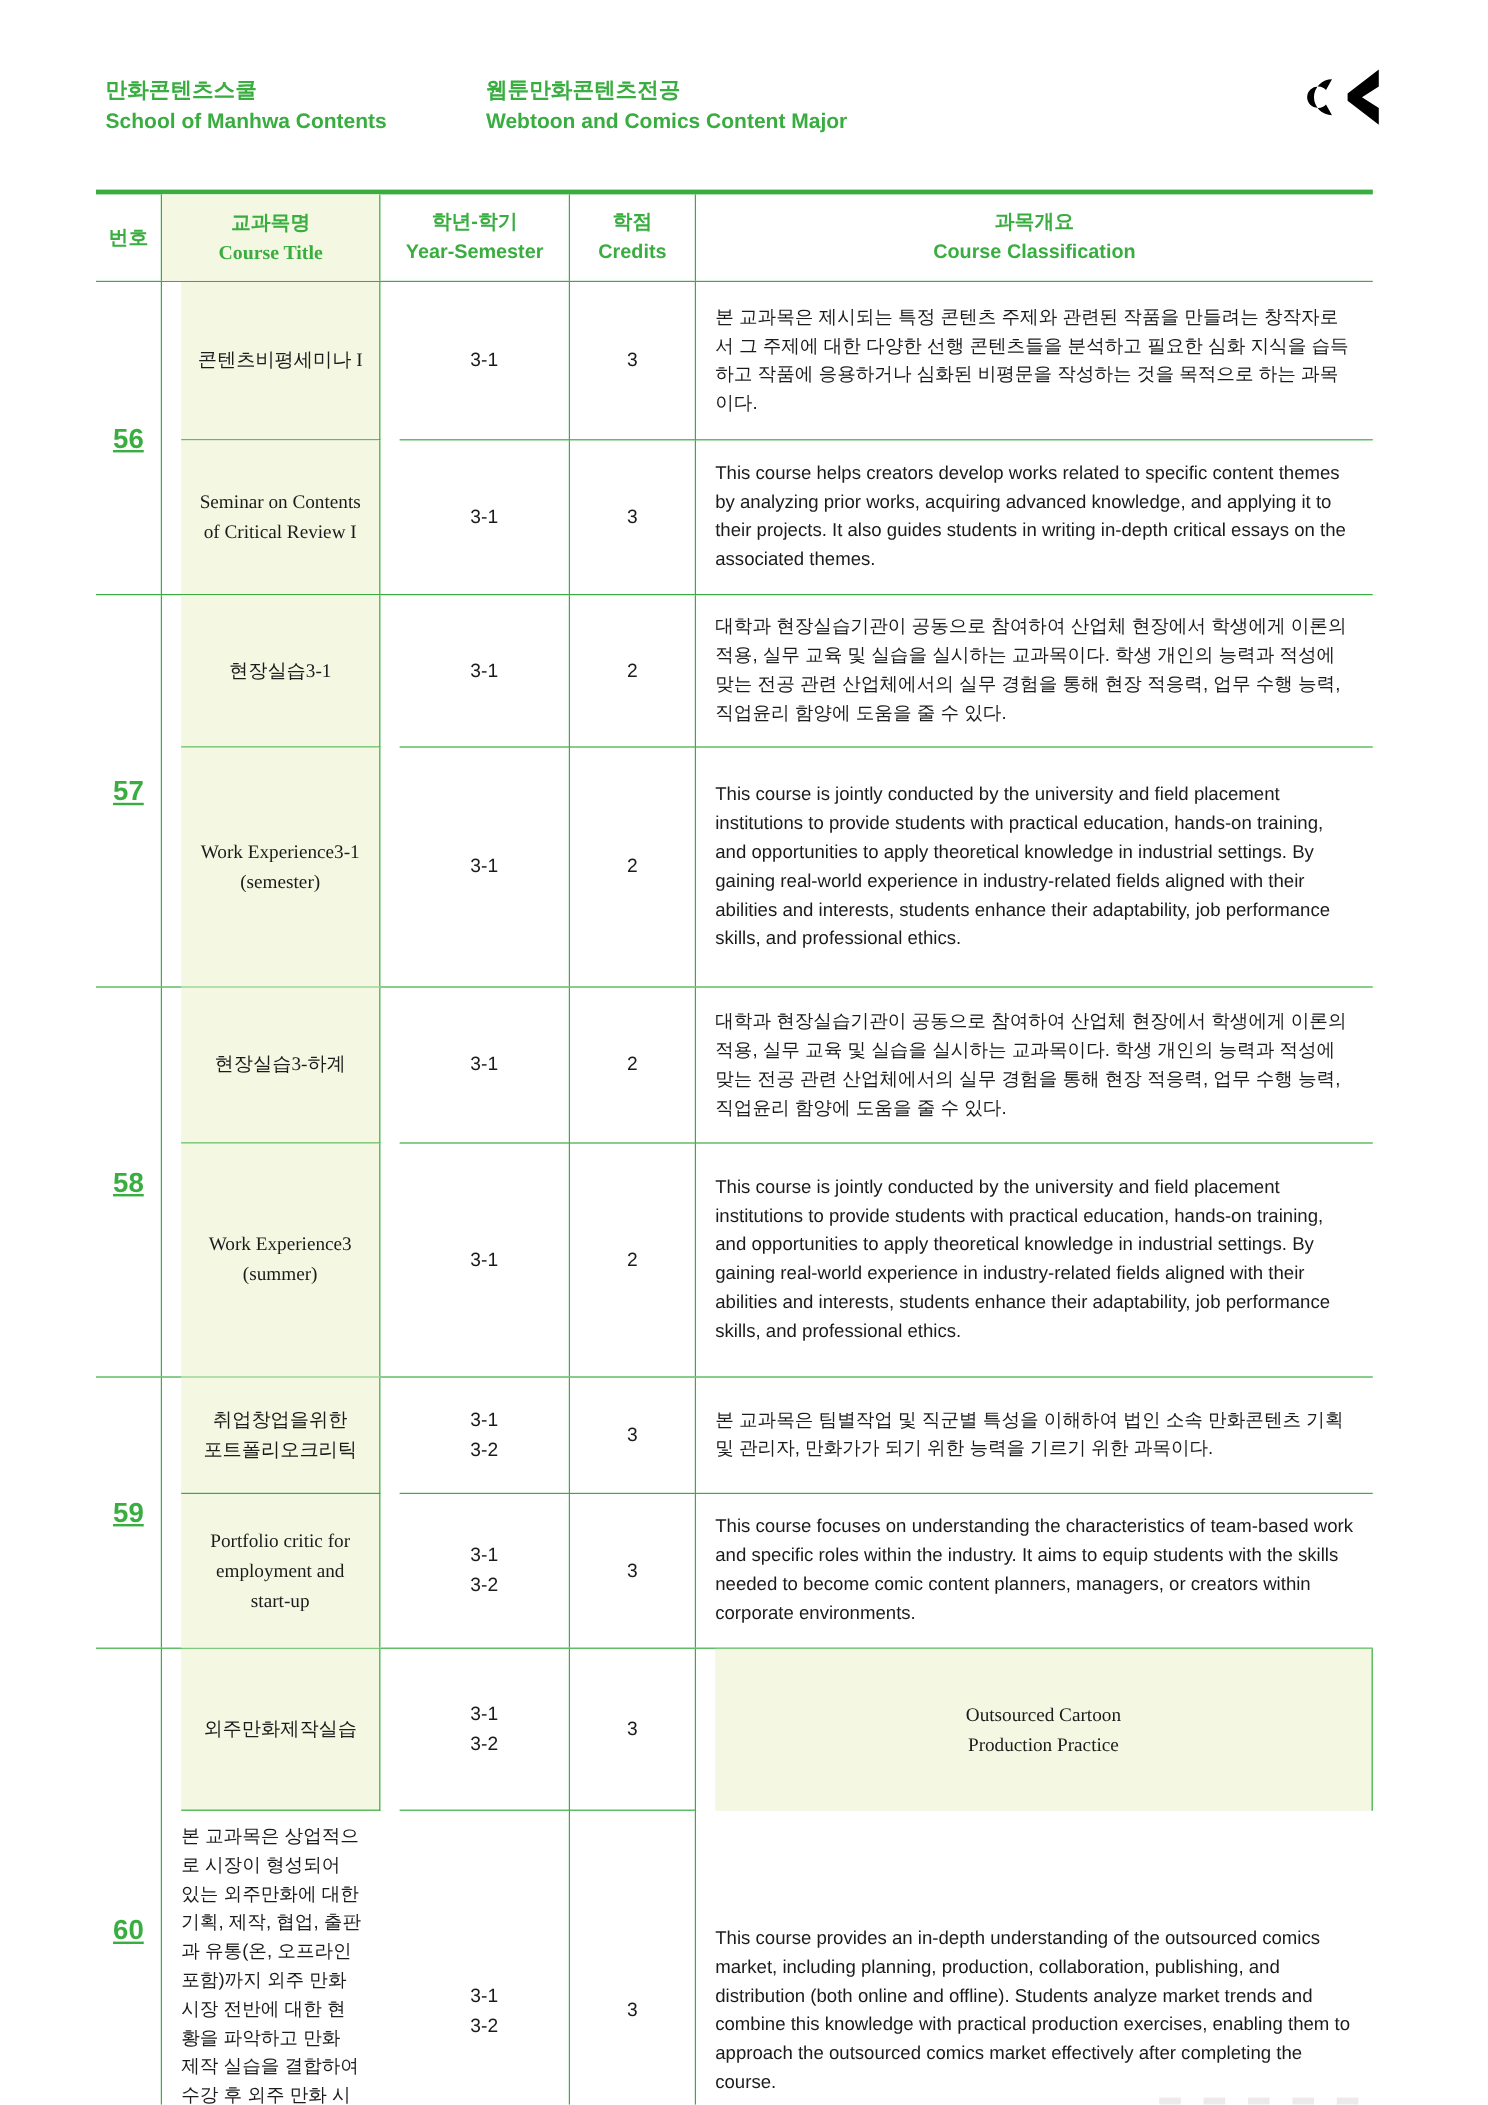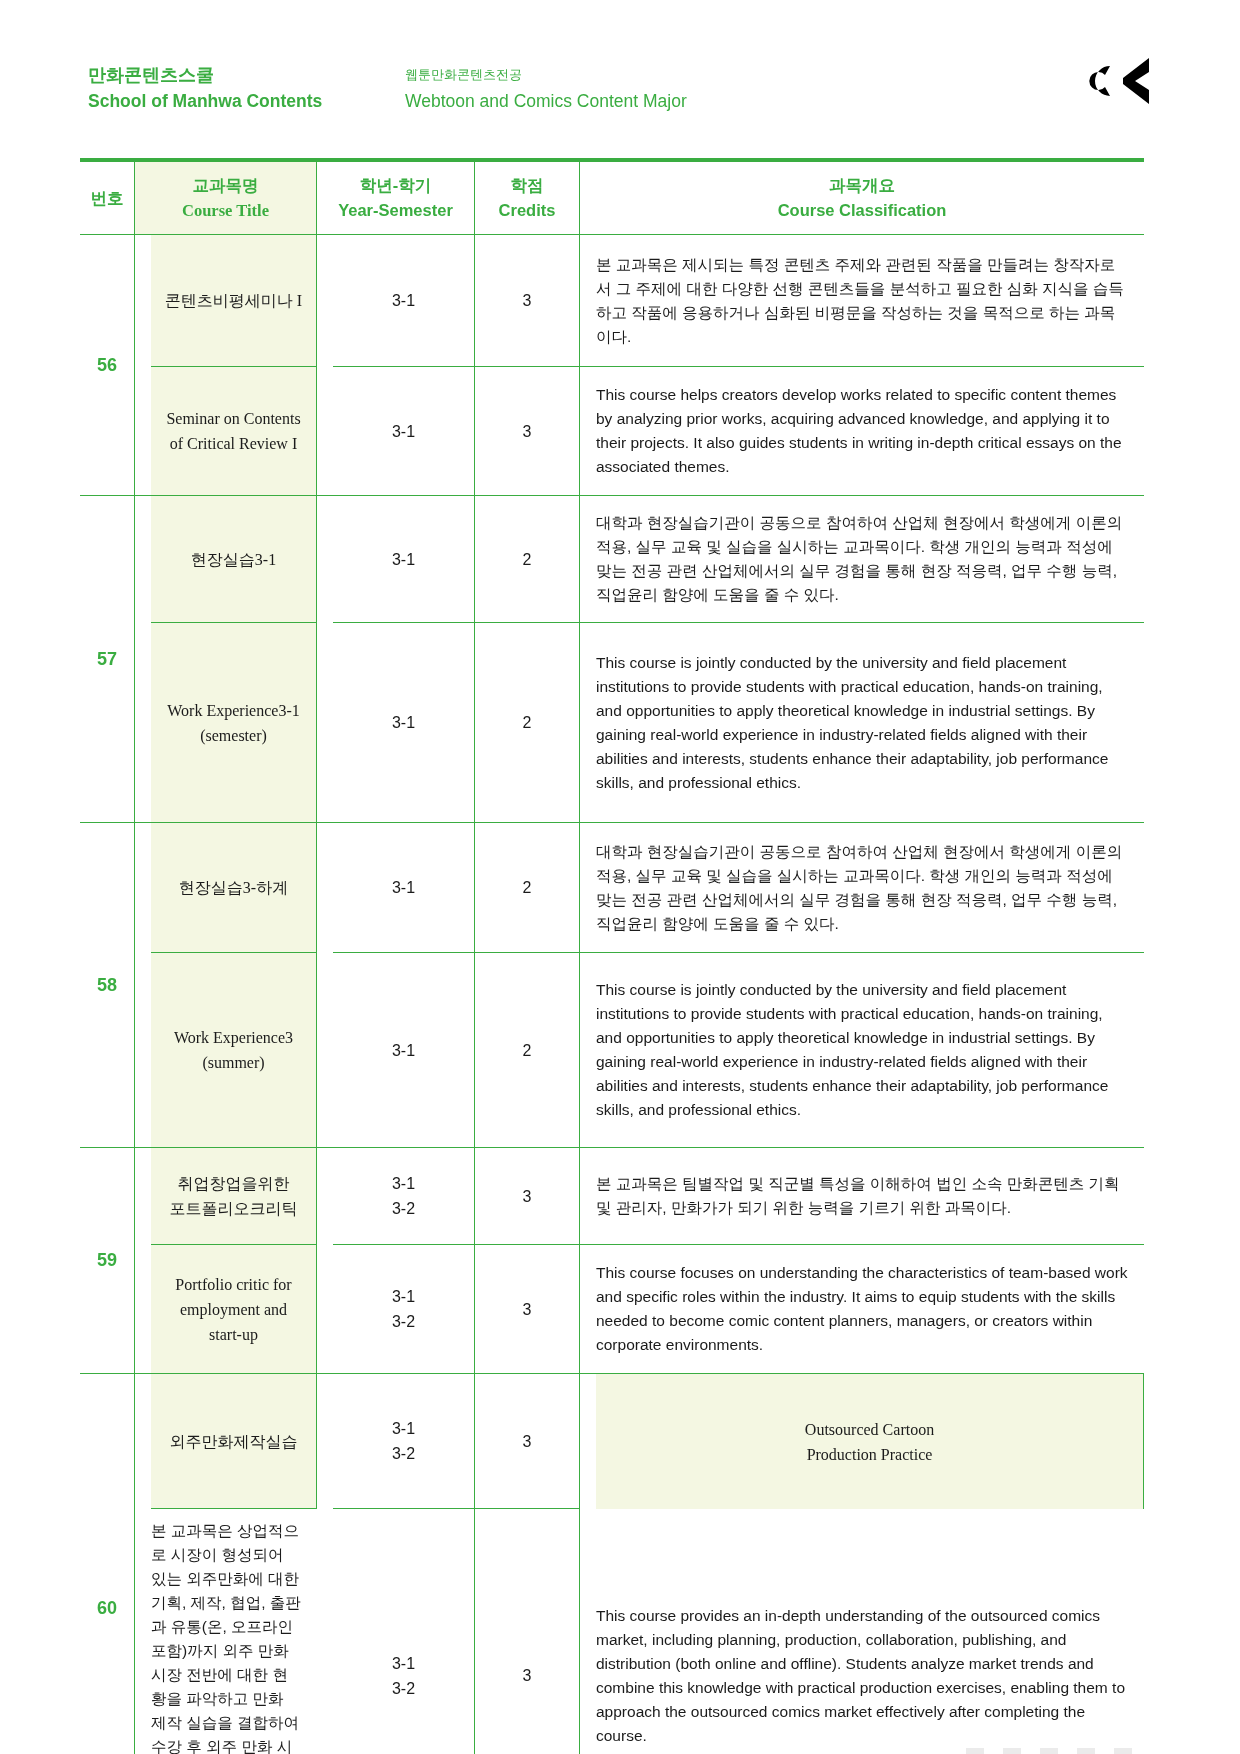--- a/index.html
+++ b/index.html
@@ -5,39 +5,39 @@
   html,body{margin:0;padding:0;background:#ffffff;}
   body{font-family:"Liberation Sans","DejaVu Sans",sans-serif;color:#1b1b1b;}
   .page{position:relative;width:1240px;height:1754px;background:#fff;overflow:hidden;}
 
   
   .doc-header{position:absolute;left:88px;top:62px;width:1064px;display:flex;align-items:flex-start;}
   .school-block{width:317px;}
   .school-kr{font-size:18px;font-weight:700;color:var(--green);line-height:26px;}
   .school-en{font-size:17.5px;font-weight:700;color:var(--green);line-height:26px;}
   .major-block{flex:1;}
-  .major-kr{font-size:13px;font-weight:400;color:var(--green);line-height:26px;}
-  .major-en{font-size:17.5px;font-weight:400;color:var(--green);line-height:26px;}
+  .major-kr{font-size:18px;font-weight:700;color:var(--green);line-height:26px;}
+  .major-en{font-size:17.5px;font-weight:700;color:var(--green);line-height:26px;}
   .logo{position:absolute;right:0;top:-6px;width:66px;height:50px;}
 
   :root{--green:#3aad41;--shade:#f4f7e2;}
 
   
   .course-table{position:absolute;left:80px;top:158px;width:1064px;border-top:4px solid var(--green);}
   .grid{display:grid;grid-template-columns:55px 182px 158px 105px 1fr;}
   .thead{border-bottom:1px solid var(--green);}
   .thead .cell{min-height:72px;display:flex;flex-direction:column;align-items:center;justify-content:center;
                font-weight:700;color:var(--green);font-size:16.5px;line-height:25px;text-align:center;}
   .cell{box-sizing:border-box;}
   .v{border-right:1px solid var(--green);}
   .shade{background:var(--shade);font-family:Liberation Serif, serif;}
 
   .course-row{border-bottom:1px solid var(--green);}
   .no-cell{grid-row:1 / span 2;display:flex;align-items:center;justify-content:center;
-           color:var(--green);font-weight:700;font-size:18px;border-right:1px solid var(--green);}
+           color:var(--green);font-weight:700;font-size:23px;border-right:1px solid var(--green);text-decoration:underline;}
   .sub-bottom{border-bottom:1px solid var(--green);}
   .title-cell,.sem-cell,.cred-cell{display:flex;align-items:center;justify-content:center;text-align:center;
            font-size:16px;line-height:25px;padding:6px 10px;}
   .pre{white-space:pre-line;margin-left:16px;}
   .desc-cell{display:flex;align-items:center;font-size:15.5px;line-height:24px;padding:10px 16px;text-align:left;}
 
   
   .r56{grid-template-rows:minmax(132px,auto) minmax(128px,auto);}
   .r57{grid-template-rows:minmax(127px,auto) minmax(199px,auto);}
   .r58{grid-template-rows:minmax(130px,auto) minmax(194px,auto);}

